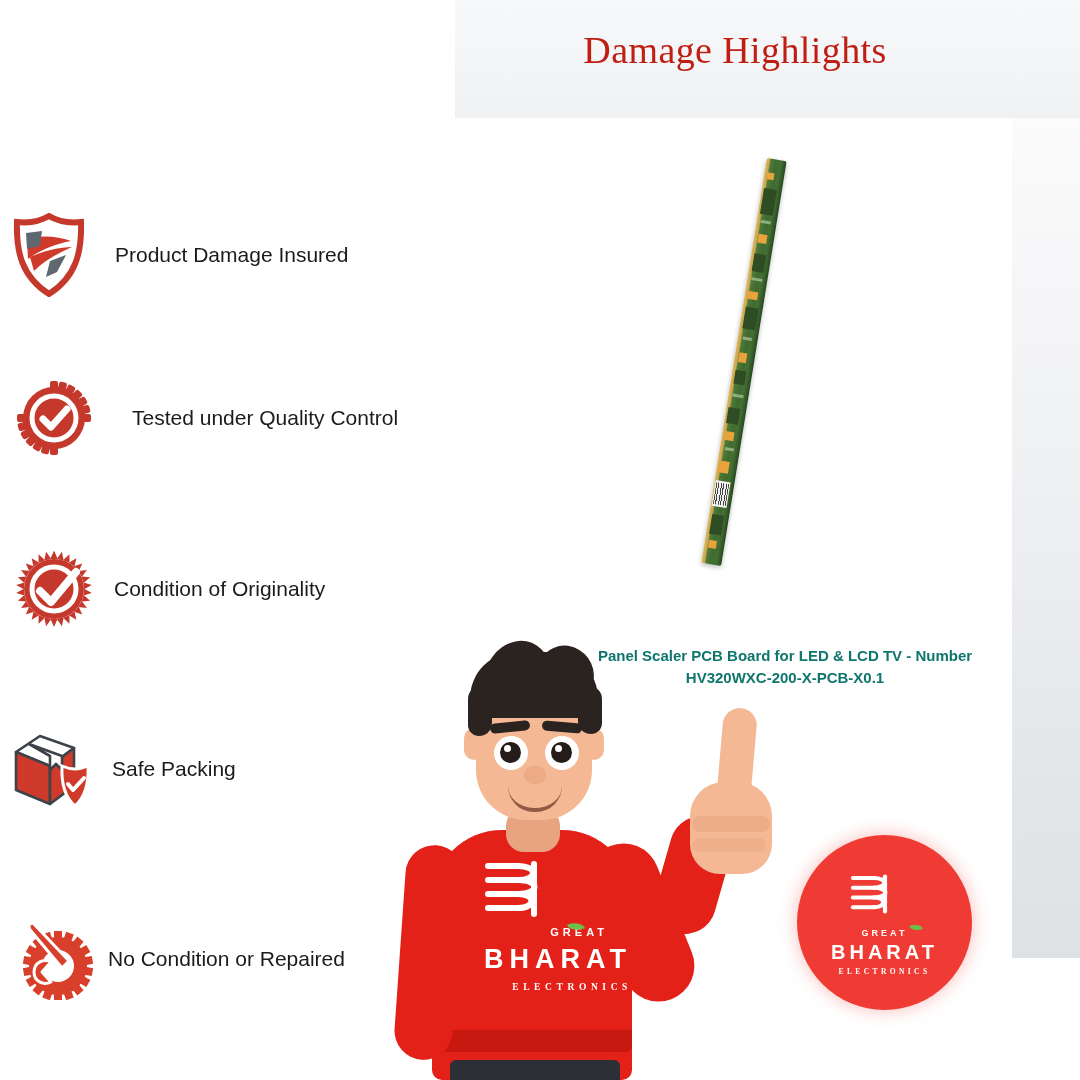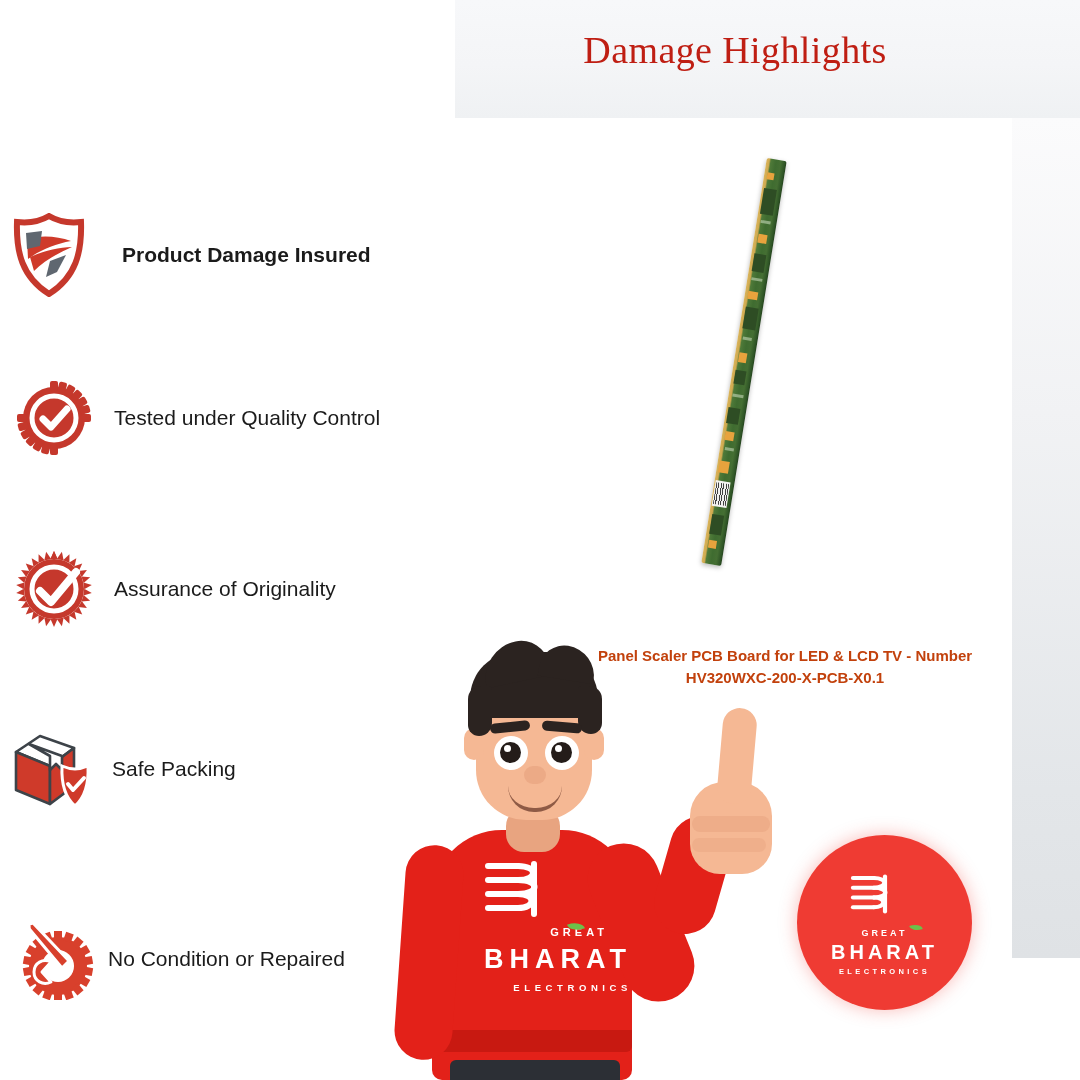--- a/index.html
+++ b/index.html
@@ -73,36 +73,36 @@
   .pcb .sil{background:#cfe0c3;opacity:.55;}
   .pcb .label{background:#f2f2f0;}
   .pcb .label:after{
     content:"";position:absolute;inset:2px 1px;
     background:repeating-linear-gradient(90deg,#222 0 1px,#f2f2f0 1px 2px,#222 2px 3px,#f2f2f0 3px 5px);
     opacity:.85;
   }
 
   .caption{
     position:absolute;left:560px;top:645px;width:450px;text-align:center;
-    font-size:15px;font-weight:bold;line-height:1.45;color:#c2410c;
+    font-size:15px;font-weight:bold;line-height:1.45;color:#0f766e;
   }
 
   
   .mascot{position:absolute;left:390px;top:630px;width:430px;height:450px;}
   .m-part{position:absolute;}
   .skin{background:#f5b894;}
   .skin-d{background:#e8a480;}
   .shirt{background:#e32119;}
   .shirt-d{background:#c81911;}
   .logo-word{
     color:#fff;text-align:right;font-family:"Liberation Sans", sans-serif;
   }
   .lw-great{font-size:11px;letter-spacing:4px;font-weight:bold;}
   .lw-bharat{font-size:27px;letter-spacing:6px;font-weight:bold;}
-  .lw-elec{font-size:9.5px;letter-spacing:4.6px;font-weight:bold;}
+  .lw-elec{font-size:9.5px;letter-spacing:4.6px;font-weight:bold;font-family:Liberation Serif, serif;}
 
   .badge-logo{
     position:absolute;left:797px;top:835px;width:175px;height:175px;border-radius:50%;
     background:#ef3b33;display:flex;flex-direction:column;
     align-items:center;justify-content:center;
     box-shadow:0 0 18px rgba(239,59,51,.35);
   }
   .leaf{
     position:absolute;width:16px;height:9px;border-radius:0 100% 0 100%;
     background:#6cc04a;transform:rotate(-18deg);
@@ -123,24 +123,24 @@
   <div class="feature" style="left:10px;top:213px;">
     <div class="feat-icon ic-shield">
       <svg width="78" height="84" viewBox="0 0 78 84">
         <path d="M39 3 C29 9 16 10 7 9 c-1 30 5 55 32 72 C66 64 72 39 71 9 c-9 1 -22 0 -32 -6z" fill="#ffffff" stroke="#c5382c" stroke-width="6"></path>
         <path d="M17 26 c14 -4 30 -3 44 2 c-16 3 -31 9 -43 18 z" fill="#cf3a2a"></path>
         <path d="M20 44 c14 -6 29 -10 42 -10 c-14 6 -28 14 -38 24 z" fill="#cf3a2a"></path>
         <path d="M16 20 l16 -2 l-2 15 l-13 3 z" fill="#5f6770"></path>
         <path d="M40 48 l16 -6 l-9 17 l-11 5 z" fill="#5f6770"></path>
       </svg>
     </div>
-    <div class="feat-text" style="margin-left:34px;font-weight:bold;">Product Damage Insured</div>
-  </div>
-
-  <div class="feature" style="left:16px;top:380px;">
+    <div class="feat-text" style="margin-left:27px;">Product Damage Insured</div>
+  </div>
+
+  <div class="feature" style="left:16px;top:380px;gap:18px;">
     <div class="feat-icon ic-badge">
       <svg width="76" height="76" viewBox="0 0 76 76">
         <g fill="#c5382c">
           <circle cx="38" cy="38" r="31"></circle>
           <g>
             <rect x="34" y="1" width="8" height="10" rx="2"></rect>
             <rect x="34" y="65" width="8" height="10" rx="2"></rect>
             <rect x="1" y="34" width="10" height="8" rx="2"></rect>
             <rect x="65" y="34" width="10" height="8" rx="2"></rect>
             <rect x="34" y="1" width="8" height="10" rx="2" transform="rotate(30 38 38)"></rect>
@@ -200,21 +200,21 @@
             <polygon points="38,0 41.5,8 34.5,8" transform="rotate(312 38 38)"></polygon>
             <polygon points="38,0 41.5,8 34.5,8" transform="rotate(324 38 38)"></polygon>
             <polygon points="38,0 41.5,8 34.5,8" transform="rotate(336 38 38)"></polygon>
             <polygon points="38,0 41.5,8 34.5,8" transform="rotate(348 38 38)"></polygon>
           </g>
         </g>
         <circle cx="38" cy="38" r="22" fill="none" stroke="#ffffff" stroke-width="5"></circle>
         <path d="M24 40 l11 11 l25 -30" fill="none" stroke="#ffffff" stroke-width="8" stroke-linecap="round" stroke-linejoin="round"></path>
       </svg>
     </div>
-    <div class="feat-text" style="margin-left:22px;">Assurance of Originality</div>
+    <div class="feat-text" style="margin-left:22px;">Condition of Originality</div>
   </div>
 
   <div class="feature" style="left:12px;top:730px;">
     <div class="feat-icon ic-box">
       <svg width="86" height="82" viewBox="0 0 86 82">
         <g stroke="#3d4349" stroke-width="2.6" stroke-linejoin="round">
           <polygon points="4,22 28,6 62,18 38,36" fill="#ffffff"></polygon>
           <polygon points="4,22 38,36 38,74 4,60" fill="#cf3a2a"></polygon>
           <polygon points="38,36 62,18 62,56 38,74" fill="#cf3a2a"></polygon>
           <polygon points="17,14 50,26 50,40 44,34 38,40 38,26" fill="#ffffff"></polygon>

